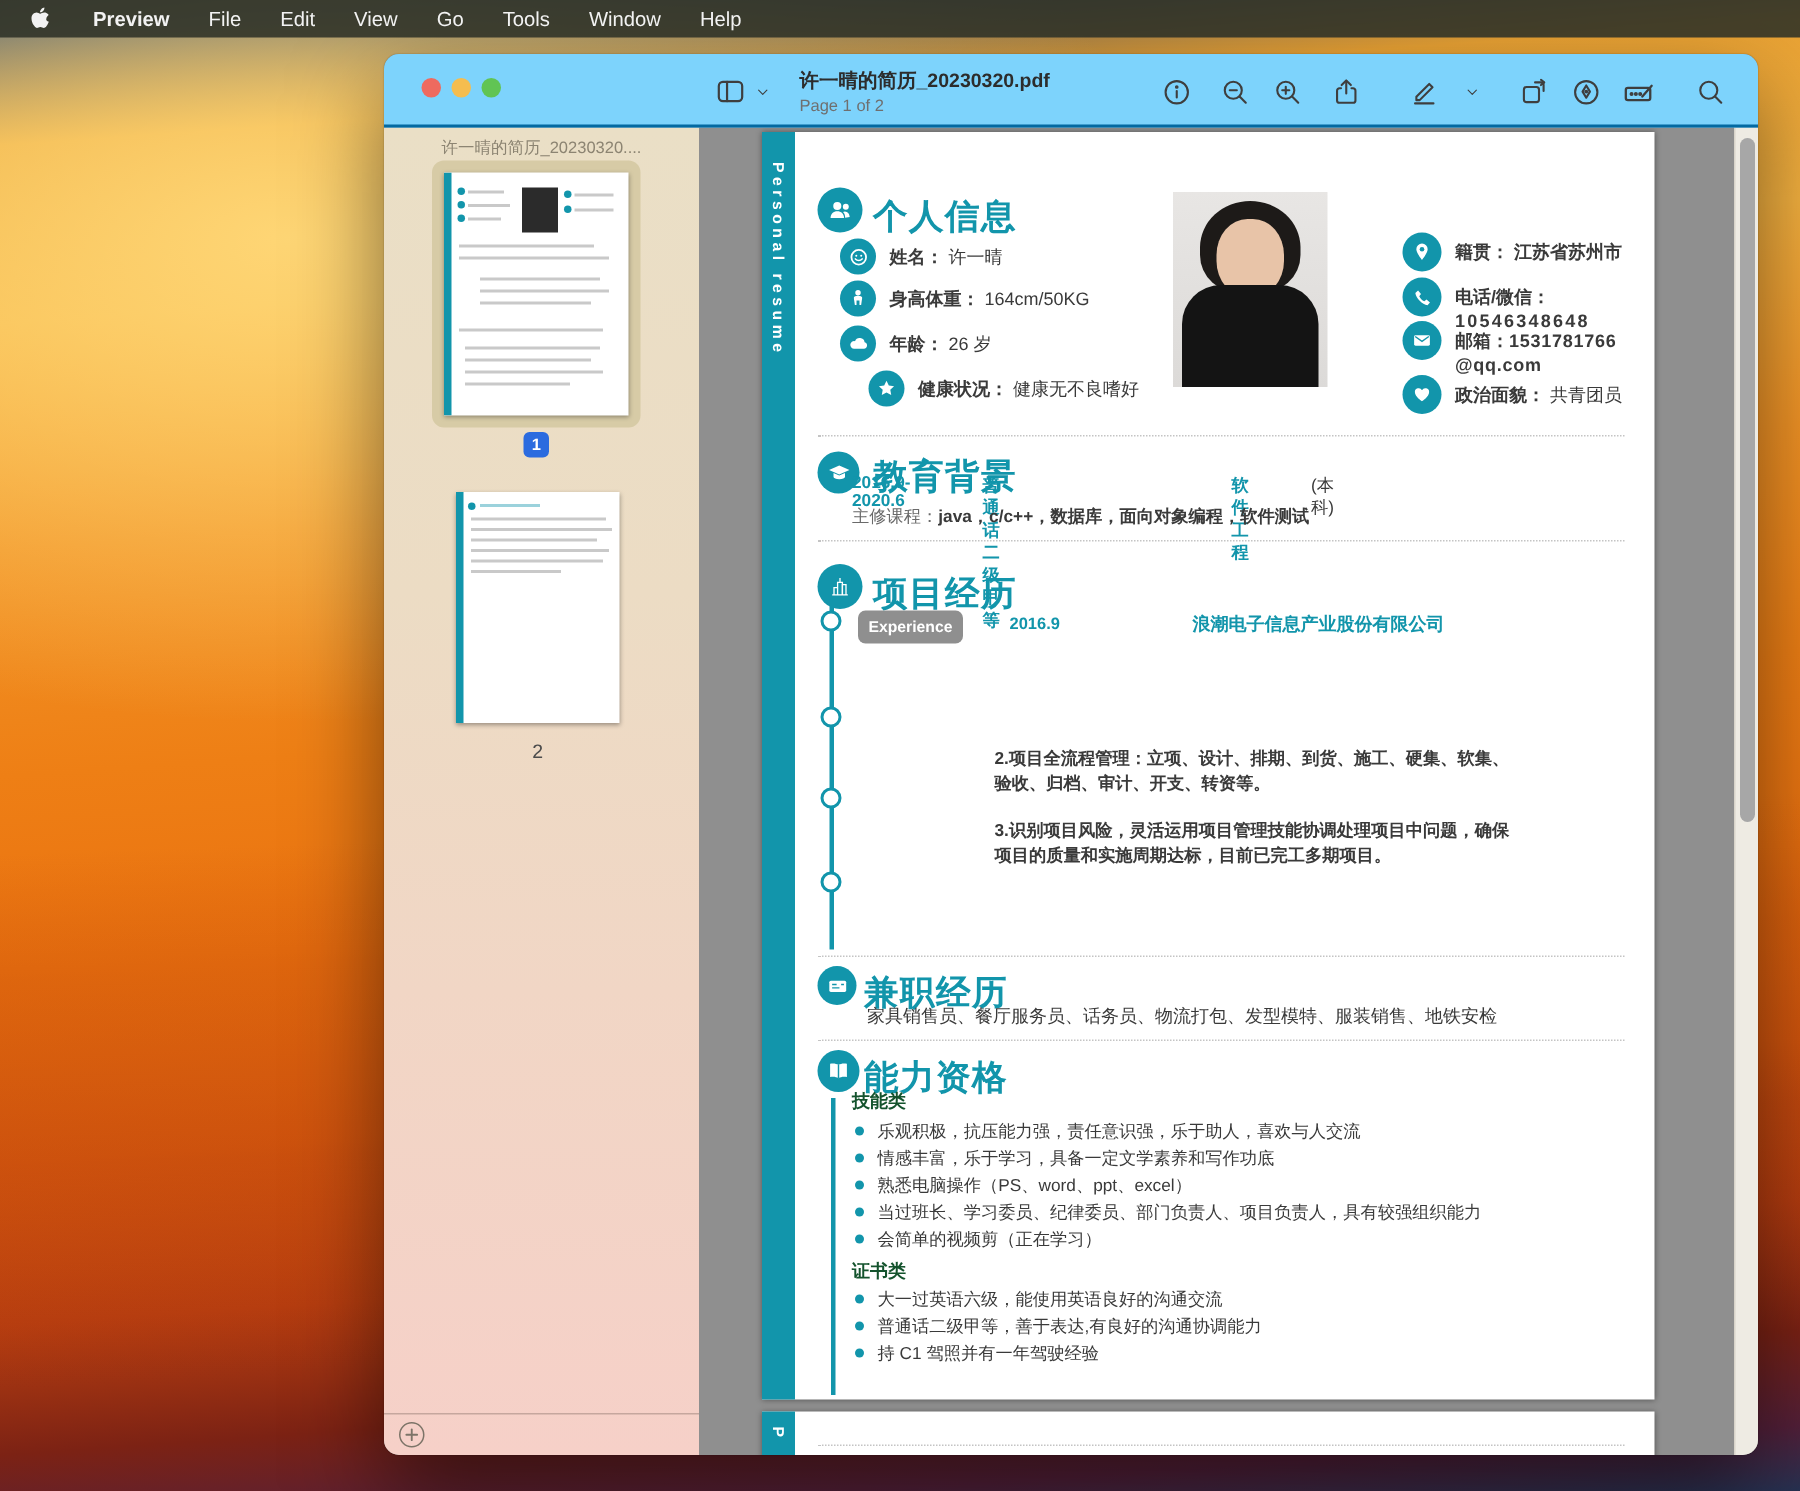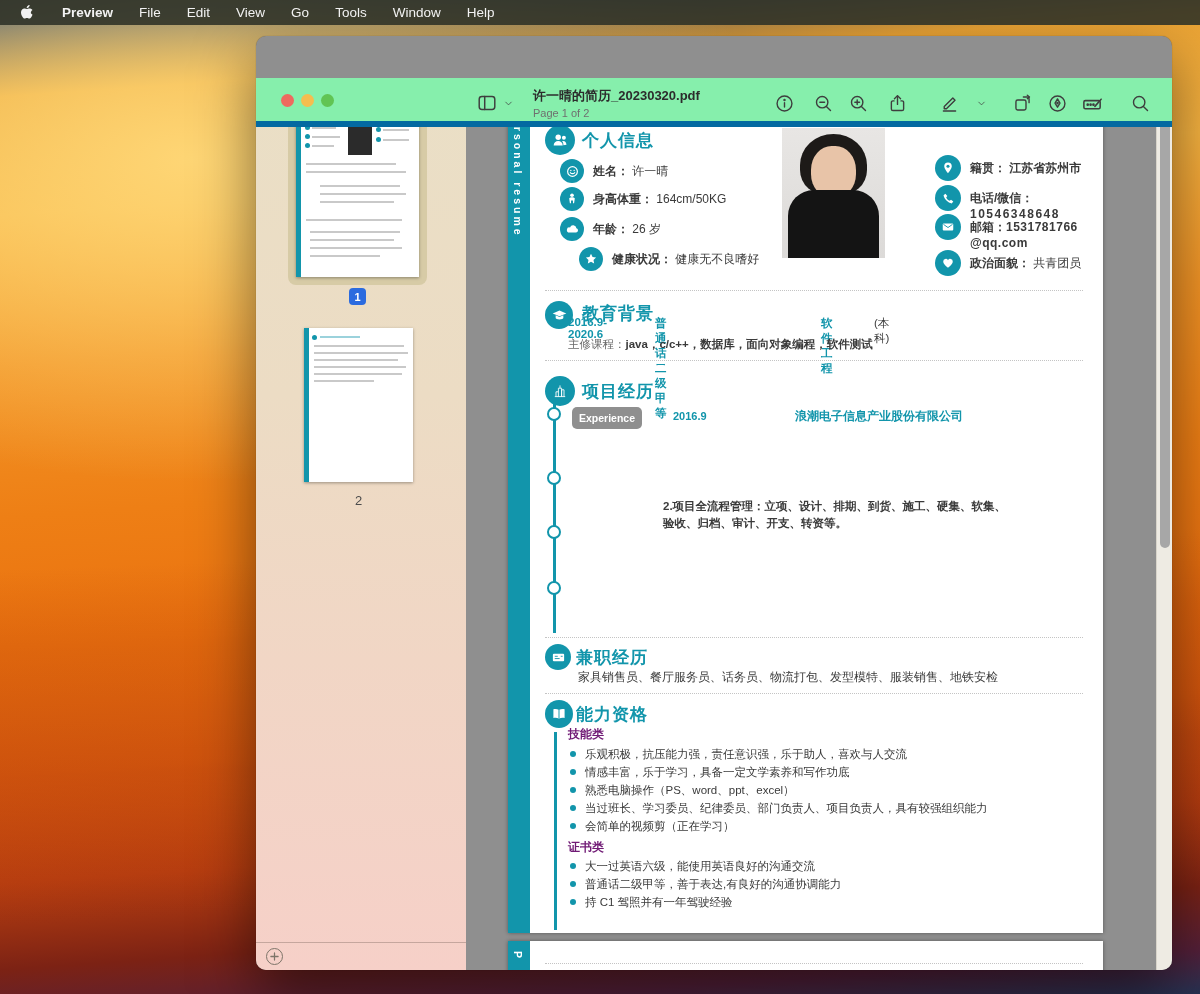--- a/index.html
+++ b/index.html
@@ -19,21 +19,21 @@
     background:rgba(45,49,39,.88); display:flex; align-items:center; gap:0;
     color:#f2f2f2; font-size:13.5px; z-index:50; }
   .menubar .apple { margin:0 14px 0 20px; display:flex; align-items:center; }
   .menubar .mitem { padding:0 13px; }
   .menubar .appname { font-weight:700; }
   
   .window { position:absolute; left:256px; top:36px; width:916px; height:934px;
     border-radius:10px; overflow:hidden; background:#8f8f8f;
     box-shadow:0 25px 60px rgba(0,0,0,.5), 0 0 1px rgba(0,0,0,.4); z-index:10; }
   .toolbar { position:absolute; left:0; top:0; width:916px; height:49px;
-    background:#86efac; border-bottom:6px solid #0369a1; z-index:5;margin-top:42px; }
+    background:#7dd3fc; border-bottom:2px solid #0369a1; z-index:5; }
   .tl { position:absolute; top:16px; width:13px; height:13px; border-radius:50%; }
   .tl.red{ left:25px; background:#ee6a5f; } .tl.yel{ left:45px; background:#f5bd4f; } .tl.grn{ left:65px; background:#61c454; }
   .tbtn { position:absolute; top:11px; width:28px; height:28px; border:none; background:transparent;
     display:flex; align-items:center; justify-content:center; color:#3e3e3e; }
   .tbtn svg { stroke:#3e3e3e; fill:none; stroke-width:1.6; stroke-linecap:round; stroke-linejoin:round; }
   .ttl { position:absolute; left:277px; top:9px; }
   .ttl .t1 { font-size:13px; font-weight:700; color:#2c2c2c; }
   .ttl .t2 { font-size:11px; color:#6f6f6f; margin-top:2px; }
   
   .sidebar { position:absolute; left:0; top:49px; width:210px; bottom:0;
@@ -66,21 +66,21 @@
     background:#a7a7a7; border-radius:5px; }
   
   .page { position:absolute; left:42px; width:595px; background:#fff; box-shadow:0 0 4px rgba(0,0,0,.4); }
   .page1 { top:3px; height:845px; }
   .page2 { top:856px; height:80px; }
   .sidebarbar { position:absolute; left:0; top:0; bottom:0; width:22px; background:#1295ab; }
   .vlabel { position:absolute; left:16px; top:20px; transform:rotate(90deg); transform-origin:0 0;
     color:#fff; font-size:10.5px; font-weight:700; letter-spacing:3px; white-space:nowrap; }
   .icirc { background:#1295ab; border-radius:50%; display:flex; align-items:center; justify-content:center; position:absolute; }
   .icirc svg { display:block; }
-  .sectitle { position:absolute; color:#1295ab; font-size:17px; font-weight:700; letter-spacing:1px; }
+  .sectitle { position:absolute; color:#1295ab; font-size:23px; font-weight:700; letter-spacing:1px; }
   .prow { position:absolute; display:flex; align-items:flex-start; gap:9px; font-size:12px; color:#3a3a3a; }
   .prow .ric { position:static; flex:0 0 auto; }
   .plbl { font-weight:700; white-space:nowrap; }
   .pval { font-weight:500;margin-top:16px; }
   .pval.bold { font-weight:700; }
   .num { letter-spacing:1.5px; font-weight:600; }
   .photo { position:absolute; left:274px; top:40px; width:103px; height:130px;
     background:linear-gradient(180deg,#e8e6e4 0%,#dcdad8 100%); overflow:hidden; }
   .photo .hair { position:absolute; left:18px; top:6px; width:67px; height:62px; background:#1d1a18; border-radius:50% 50% 42% 42%; }
   .photo .face { position:absolute; left:29px; top:18px; width:45px; height:52px; background:#e8c4a8; border-radius:46%; }
@@ -97,21 +97,21 @@
     background:#fff; border:2.5px solid #1295ab; }
   .badge { position:absolute; left:64px; top:319px; width:70px; height:22px; background:#8f8f8f;
     border-radius:5px; color:#fff; font-size:10.5px; font-weight:700;
     display:flex; align-items:center; justify-content:center; }
   .pjdate { position:absolute; left:165px; top:322px; font-size:11px; }
   .pjcompany { position:absolute; left:287px; top:320px; font-size:12px; }
   .pjp { position:absolute; left:155px; width:345px; font-size:11.5px; font-weight:600;
     color:#3a3a3a; line-height:17px; }
   .pttext { position:absolute; left:70px; top:581px; font-size:12px; color:#3a3a3a; }
   .abline { position:absolute; left:46px; top:644px; width:2.5px; height:198px; background:#1295ab; }
-  .ghead { position:absolute; left:60px; font-size:12px; font-weight:700; color:#701a75; }
+  .ghead { position:absolute; left:60px; font-size:12px; font-weight:700; color:#14532d; }
   .bullet { position:absolute; left:62px; font-size:11.5px; color:#3a3a3a; display:flex; gap:9px; align-items:flex-start; }
   .bullet::before { content:""; flex:0 0 auto; width:6px; height:6px; border-radius:50%; background:#1295ab; margin-top:4px; }
 </style>
 </head>
 <body>
 
 <div class="dune"></div>
 
 <div class="menubar">
   <span class="apple">
@@ -404,20 +404,21 @@
       <div class="tdot" style="top:319px;"></div>
       <div class="tdot" style="top:383px;"></div>
       <div class="tdot" style="top:437px;"></div>
       <div class="tdot" style="top:493px;"></div>
 
       <div class="badge">Experience</div>
       <div class="pjdate tealb">2016.9</div>
       <div class="pjcompany tealb">浪潮电子信息产业股份有限公司</div>
 
       <div class="pjp" style="top:410px;">2.项目全流程管理：立项、设计、排期、到货、施工、硬集、软集、验收、归档、审计、开支、转资等。</div>
+      <div class="pjp" style="top:458px;">3.识别项目风险，灵活运用项目管理技能协调处理项目中问题，确保项目的质量和实施周期达标，目前已完工多期项目。</div>
 
       <div class="dots" style="top:549px;"></div>
 
       <div class="icirc" style="left:37px;top:556px;width:26px;height:26px;">
         <svg width="15" height="15" viewBox="0 0 20 20">
             <rect x="2.5" y="5" width="15" height="10" rx="1.4" fill="#fff"></rect>
             <path d="M5 8.4h4M5 11.4h6.5M13 8.4h2.5" stroke="#1295ab" stroke-width="1.2"></path>
           </svg>
       </div>
       <div class="sectitle" style="left:68px;top:558px;">兼职经历</div>

